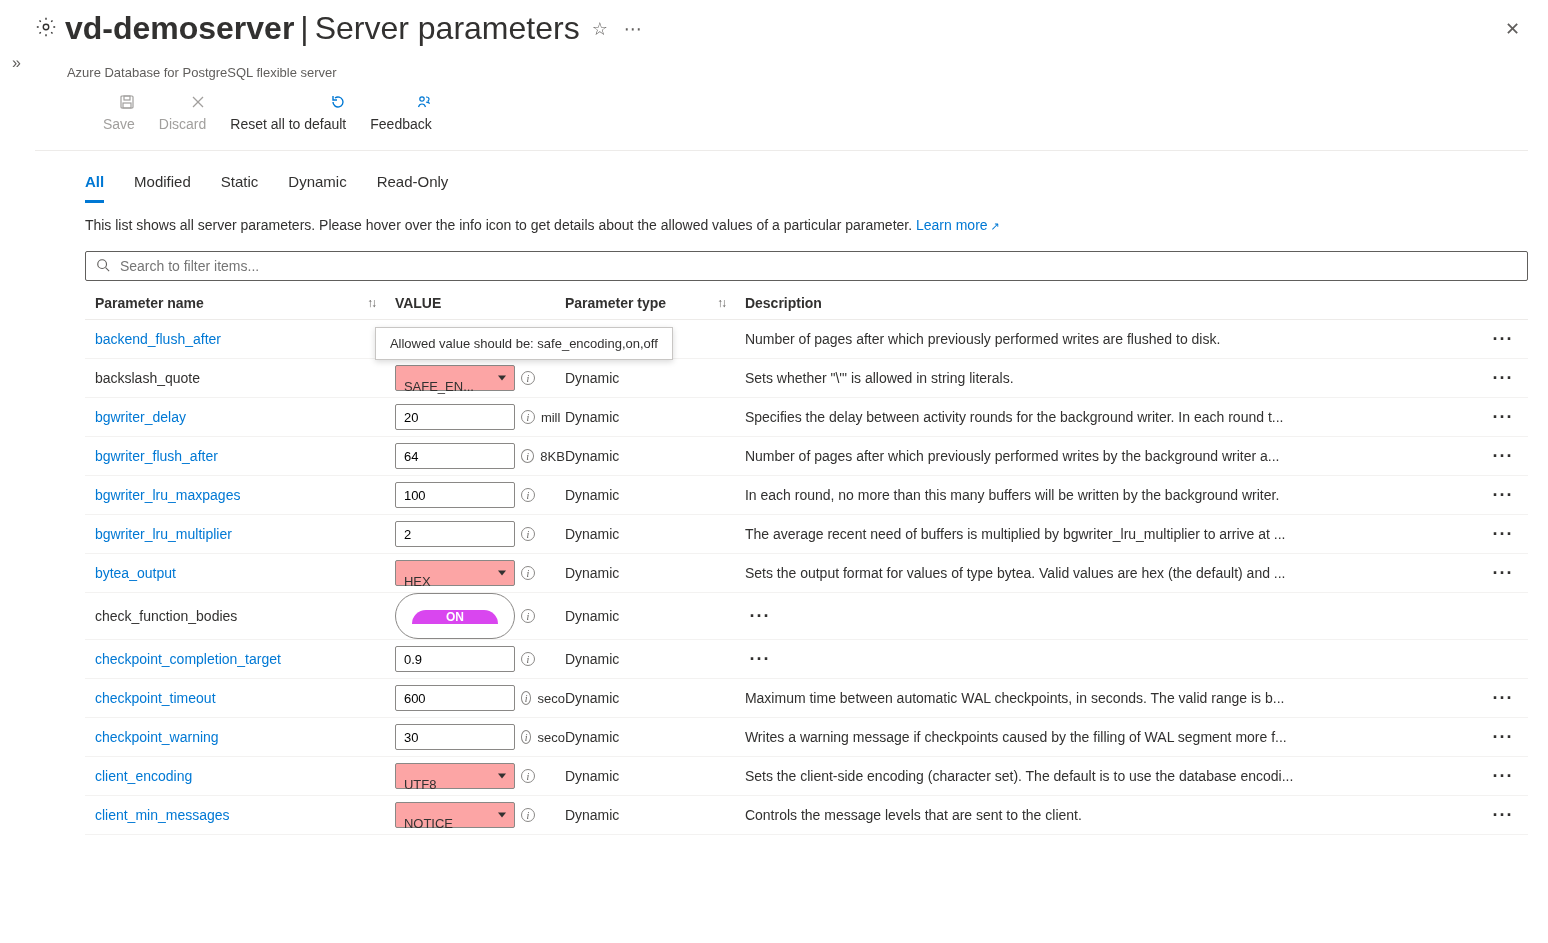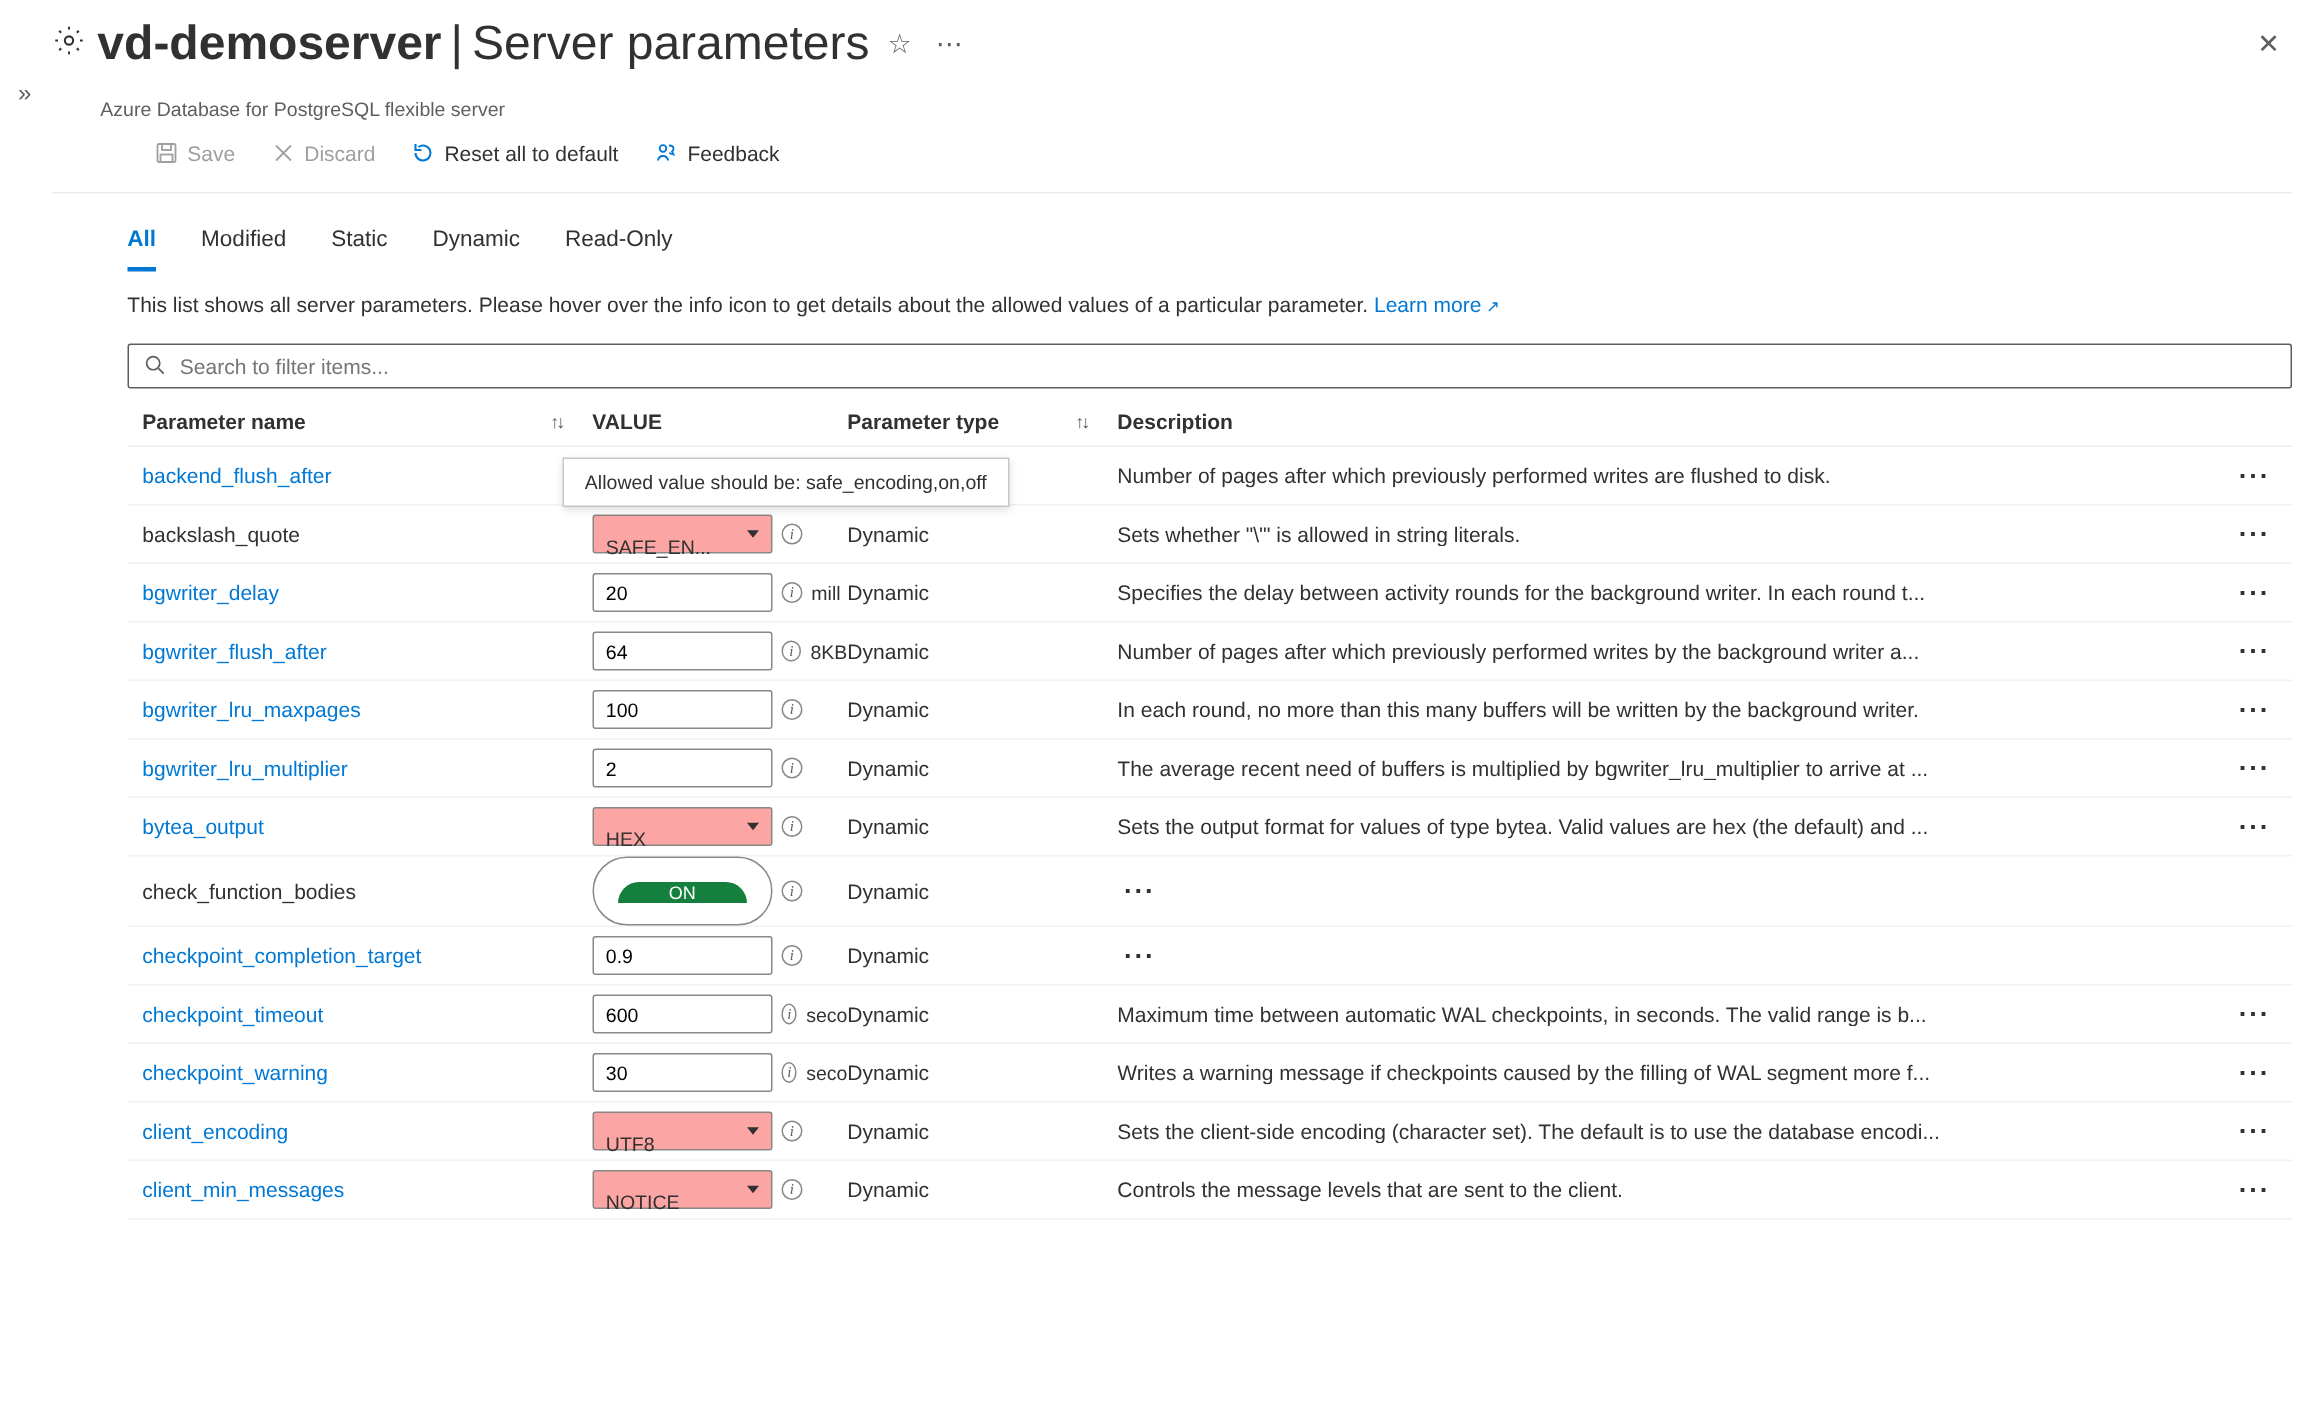--- a/index.html
+++ b/index.html
@@ -17,21 +17,21 @@
   .title-line { display: flex; align-items: center; gap: 8px; }
   .gear-icon svg { width: 22px; height: 22px; stroke:#323130; fill:none; stroke-width:1.5; }
   .title { font-size: 32px; display: flex; align-items: baseline; gap: 6px; }
   .title .name { font-weight: 600; }
   .title .sep { color:#323130; }
   .title .section { font-weight: 400; }
   .star-icon, .more-header { color:#605e5c; font-size:18px; padding:0 4px; cursor:pointer; }
   .close-x { font-size:18px; color:#605e5c; cursor:pointer; padding:4px 8px; }
   .subtitle { font-size: 13px; color: #605e5c; margin-top:18px; margin-left:32px; }
   .toolbar { display:flex; align-items:center; gap:4px; padding:10px 0 14px 58px; border-bottom:1px solid #edebe9; }
-  .tbtn { display:flex; align-items:flex-end; gap:6px; padding:4px 10px; color:#323130; cursor:pointer; font-size:14px; }
+  .tbtn { display:flex; align-items:flex-end; gap:6px; padding:4px 10px; color:#323130; cursor:pointer; font-size:14px;flex-direction:column; }
   .tbtn.disabled { color:#a19f9d; }
   .tbtn .ic { display:inline-flex; }
   .tbtn svg { width:16px; height:16px; }
   .content { padding: 0 0 0 50px; }
   .tabs { display:flex; gap:30px; padding:22px 0 0 0; }
   .tab { padding-bottom:10px; font-size:15px; cursor:pointer; color:#323130; }
   .tab.active { color:#0078d4; font-weight:600; border-bottom:3px solid #0078d4; }
   .helptext { padding:14px 0 18px 0; font-size:14px; color:#323130; }
   .helptext a { color:#0078d4; text-decoration:none; }
   .ext-icon { font-size:11px; margin-left:3px; }
@@ -51,21 +51,21 @@
   .valwrap { display:flex; align-items:center; gap:6px; }
   .txt-input { width:120px; height:26px; border:1px solid #8a8886; border-radius:2px; padding:0 8px; font-size:13px; }
   .sel-input { width:120px; height:26px; border:1px solid #8a8886; border-radius:2px; padding:16px 24px 0 8px; font-size:13px; background:#fca5a5; position:relative; display:flex; align-items:center; cursor:pointer;text-align:center; }
   .sel-input::after { content:""; position:absolute; right:8px; top:50%; transform:translateY(-50%); border-left:4px solid transparent; border-right:4px solid transparent; border-top:5px solid #323130; }
   .info-icon { width:14px; height:14px; border:1px solid #8a8886; border-radius:50%; display:inline-flex; align-items:center; justify-content:center; font-size:10px; color:#605e5c; cursor:pointer; font-style:italic; font-family:serif;}
   .unit { font-size:13px; color:#323130; }
   .col-desc-txt { white-space:nowrap; overflow:hidden; text-overflow:ellipsis; max-width:600px; }
   .more-dots { font-size:18px; font-weight:bold; letter-spacing:1px; color:#323130; cursor:pointer; text-align:center; }
   .toggle { width:120px; height:46px; border:1px solid #8a8886; border-radius:23px; display:flex; flex-direction:column; overflow:hidden; font-size:12px; }
   .toggle .opt { flex:1; display:flex; align-items:center; justify-content:center; }
-  .toggle .opt.on { background:#15803d; color:#fff; border-radius:23px 23px 0 0; margin:16px; }
+  .toggle .opt.on { background:#d946ef; color:#fff; border-radius:23px 23px 0 0; margin:16px;font-weight:bold; }
   .toggle .opt.off { color:#323130; }
   .tooltip { position:absolute; top:-32px; left:290px; background:#fff; border:1px solid #c8c6c4; box-shadow:0 2px 6px rgba(0,0,0,.15); padding:8px 14px; font-size:13px; white-space:nowrap; z-index:10; }
   .reset-ic { color:#0078d4; }
   .feedback-ic { color:#0078d4; }
 </style>
 </head>
 <body>
 
 <div class="page">
   <div class="header-row">

